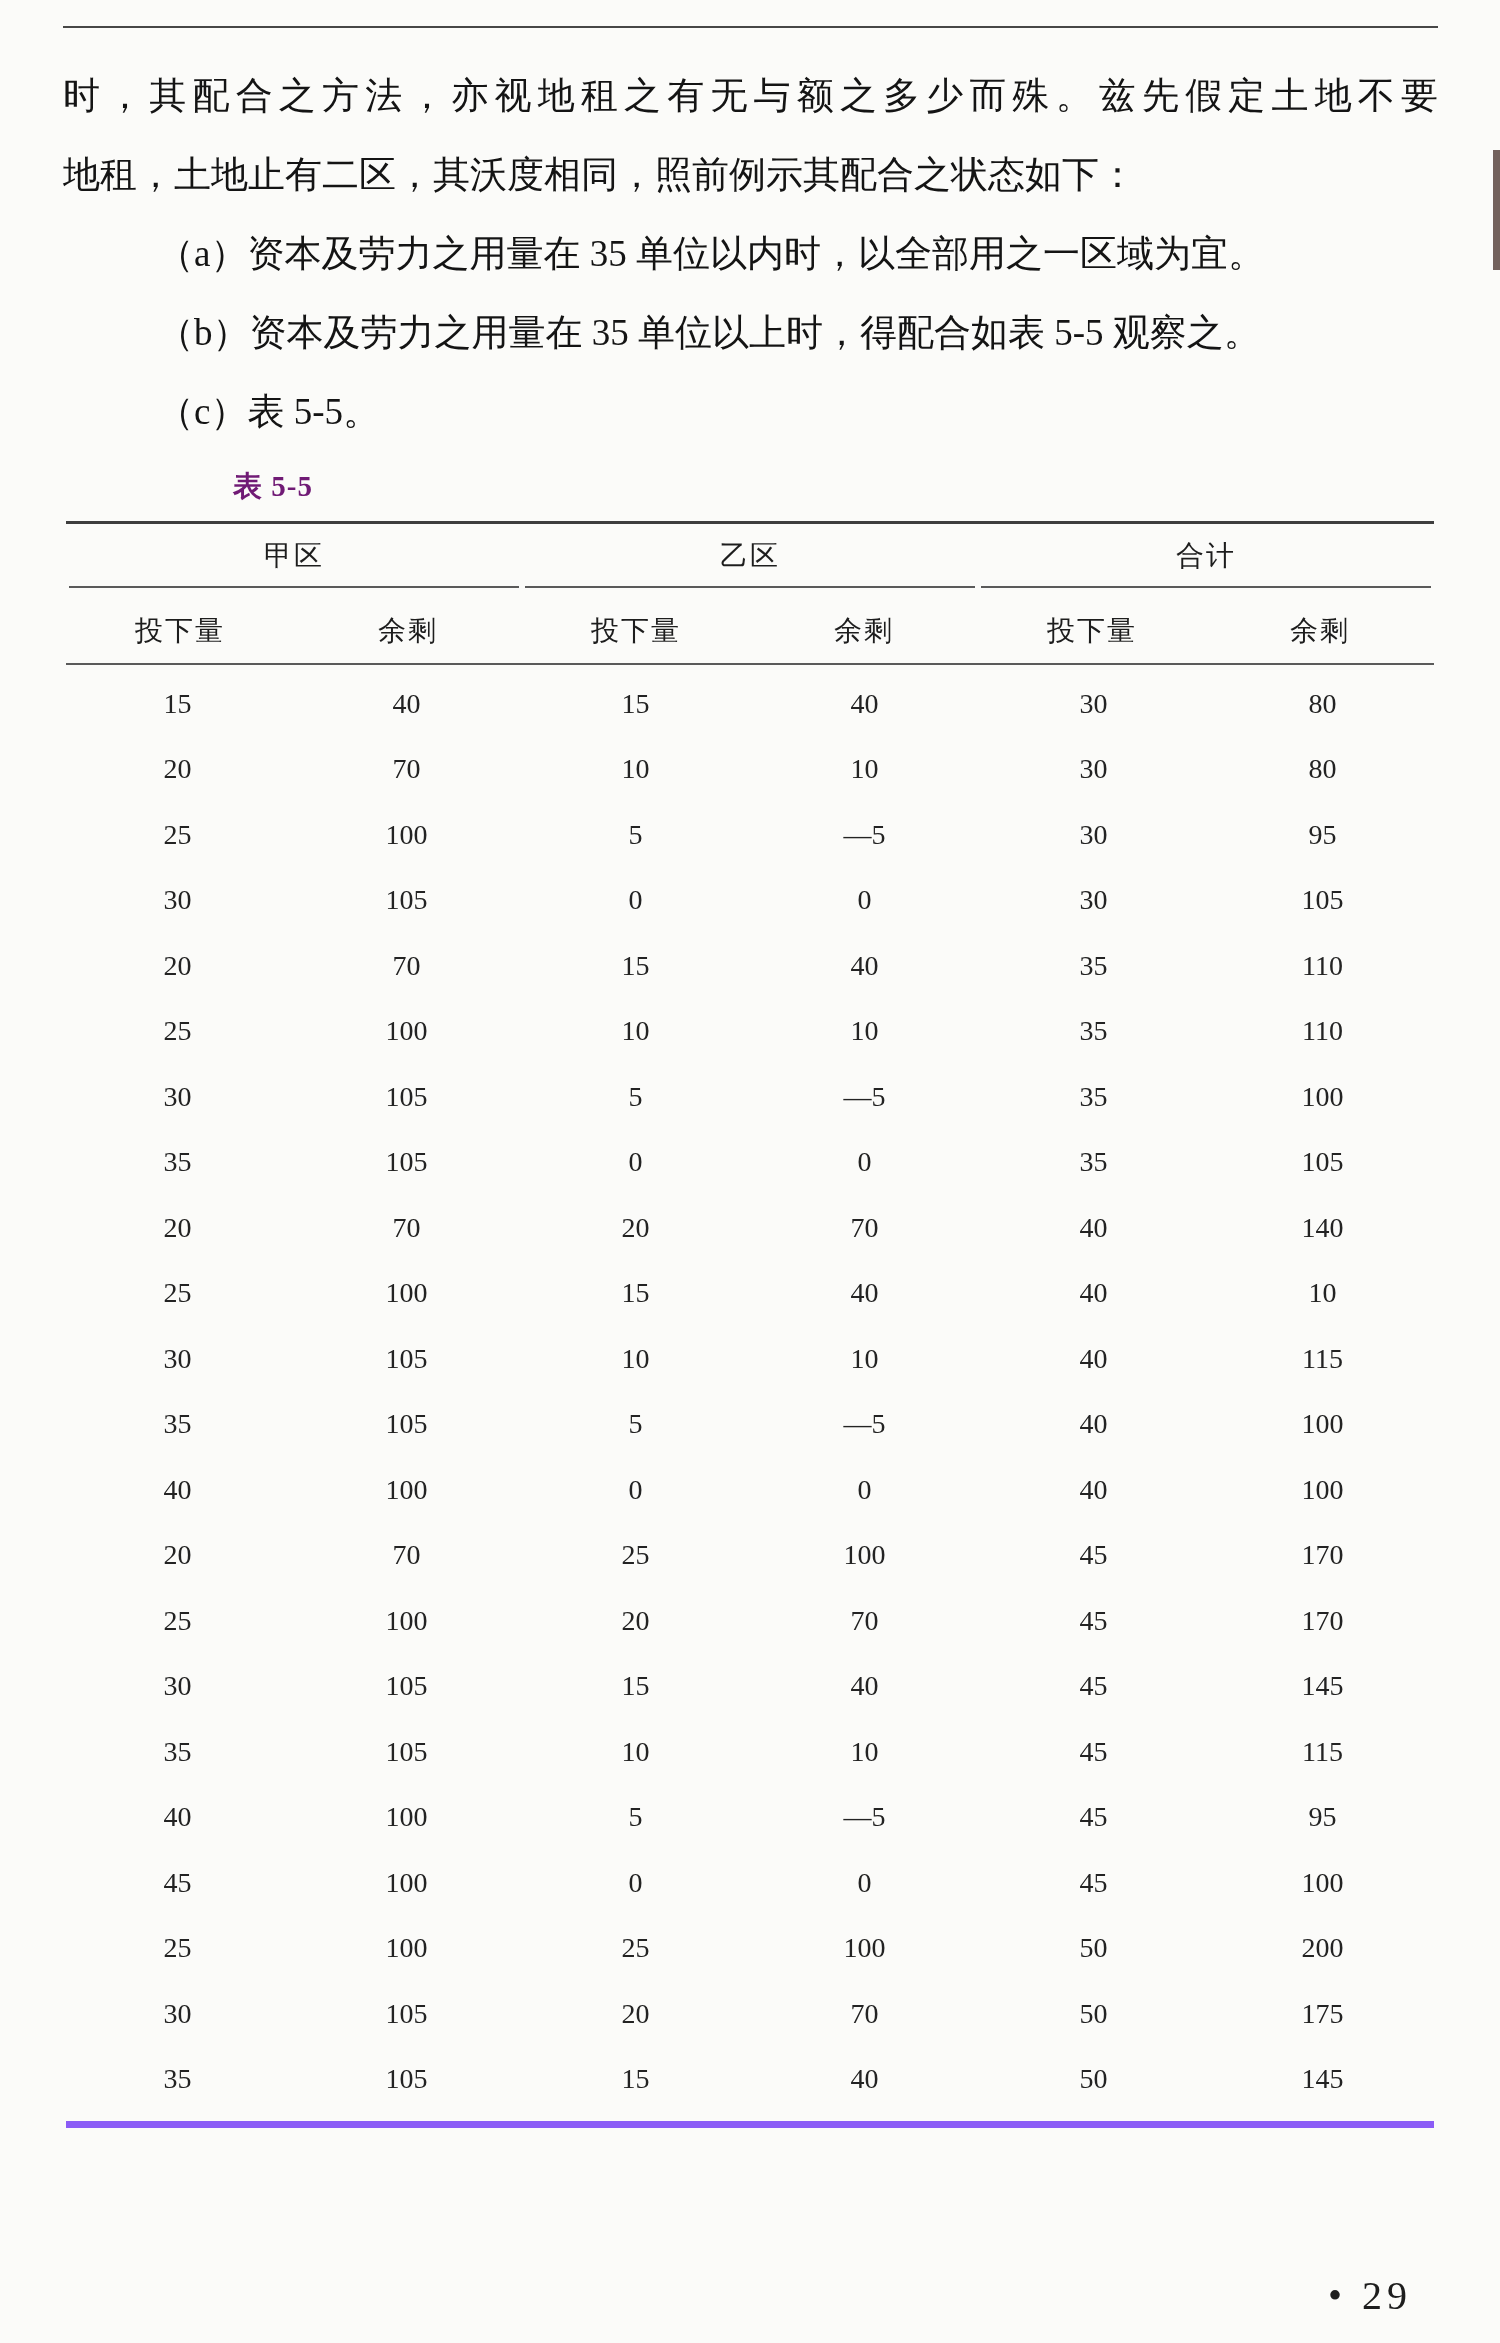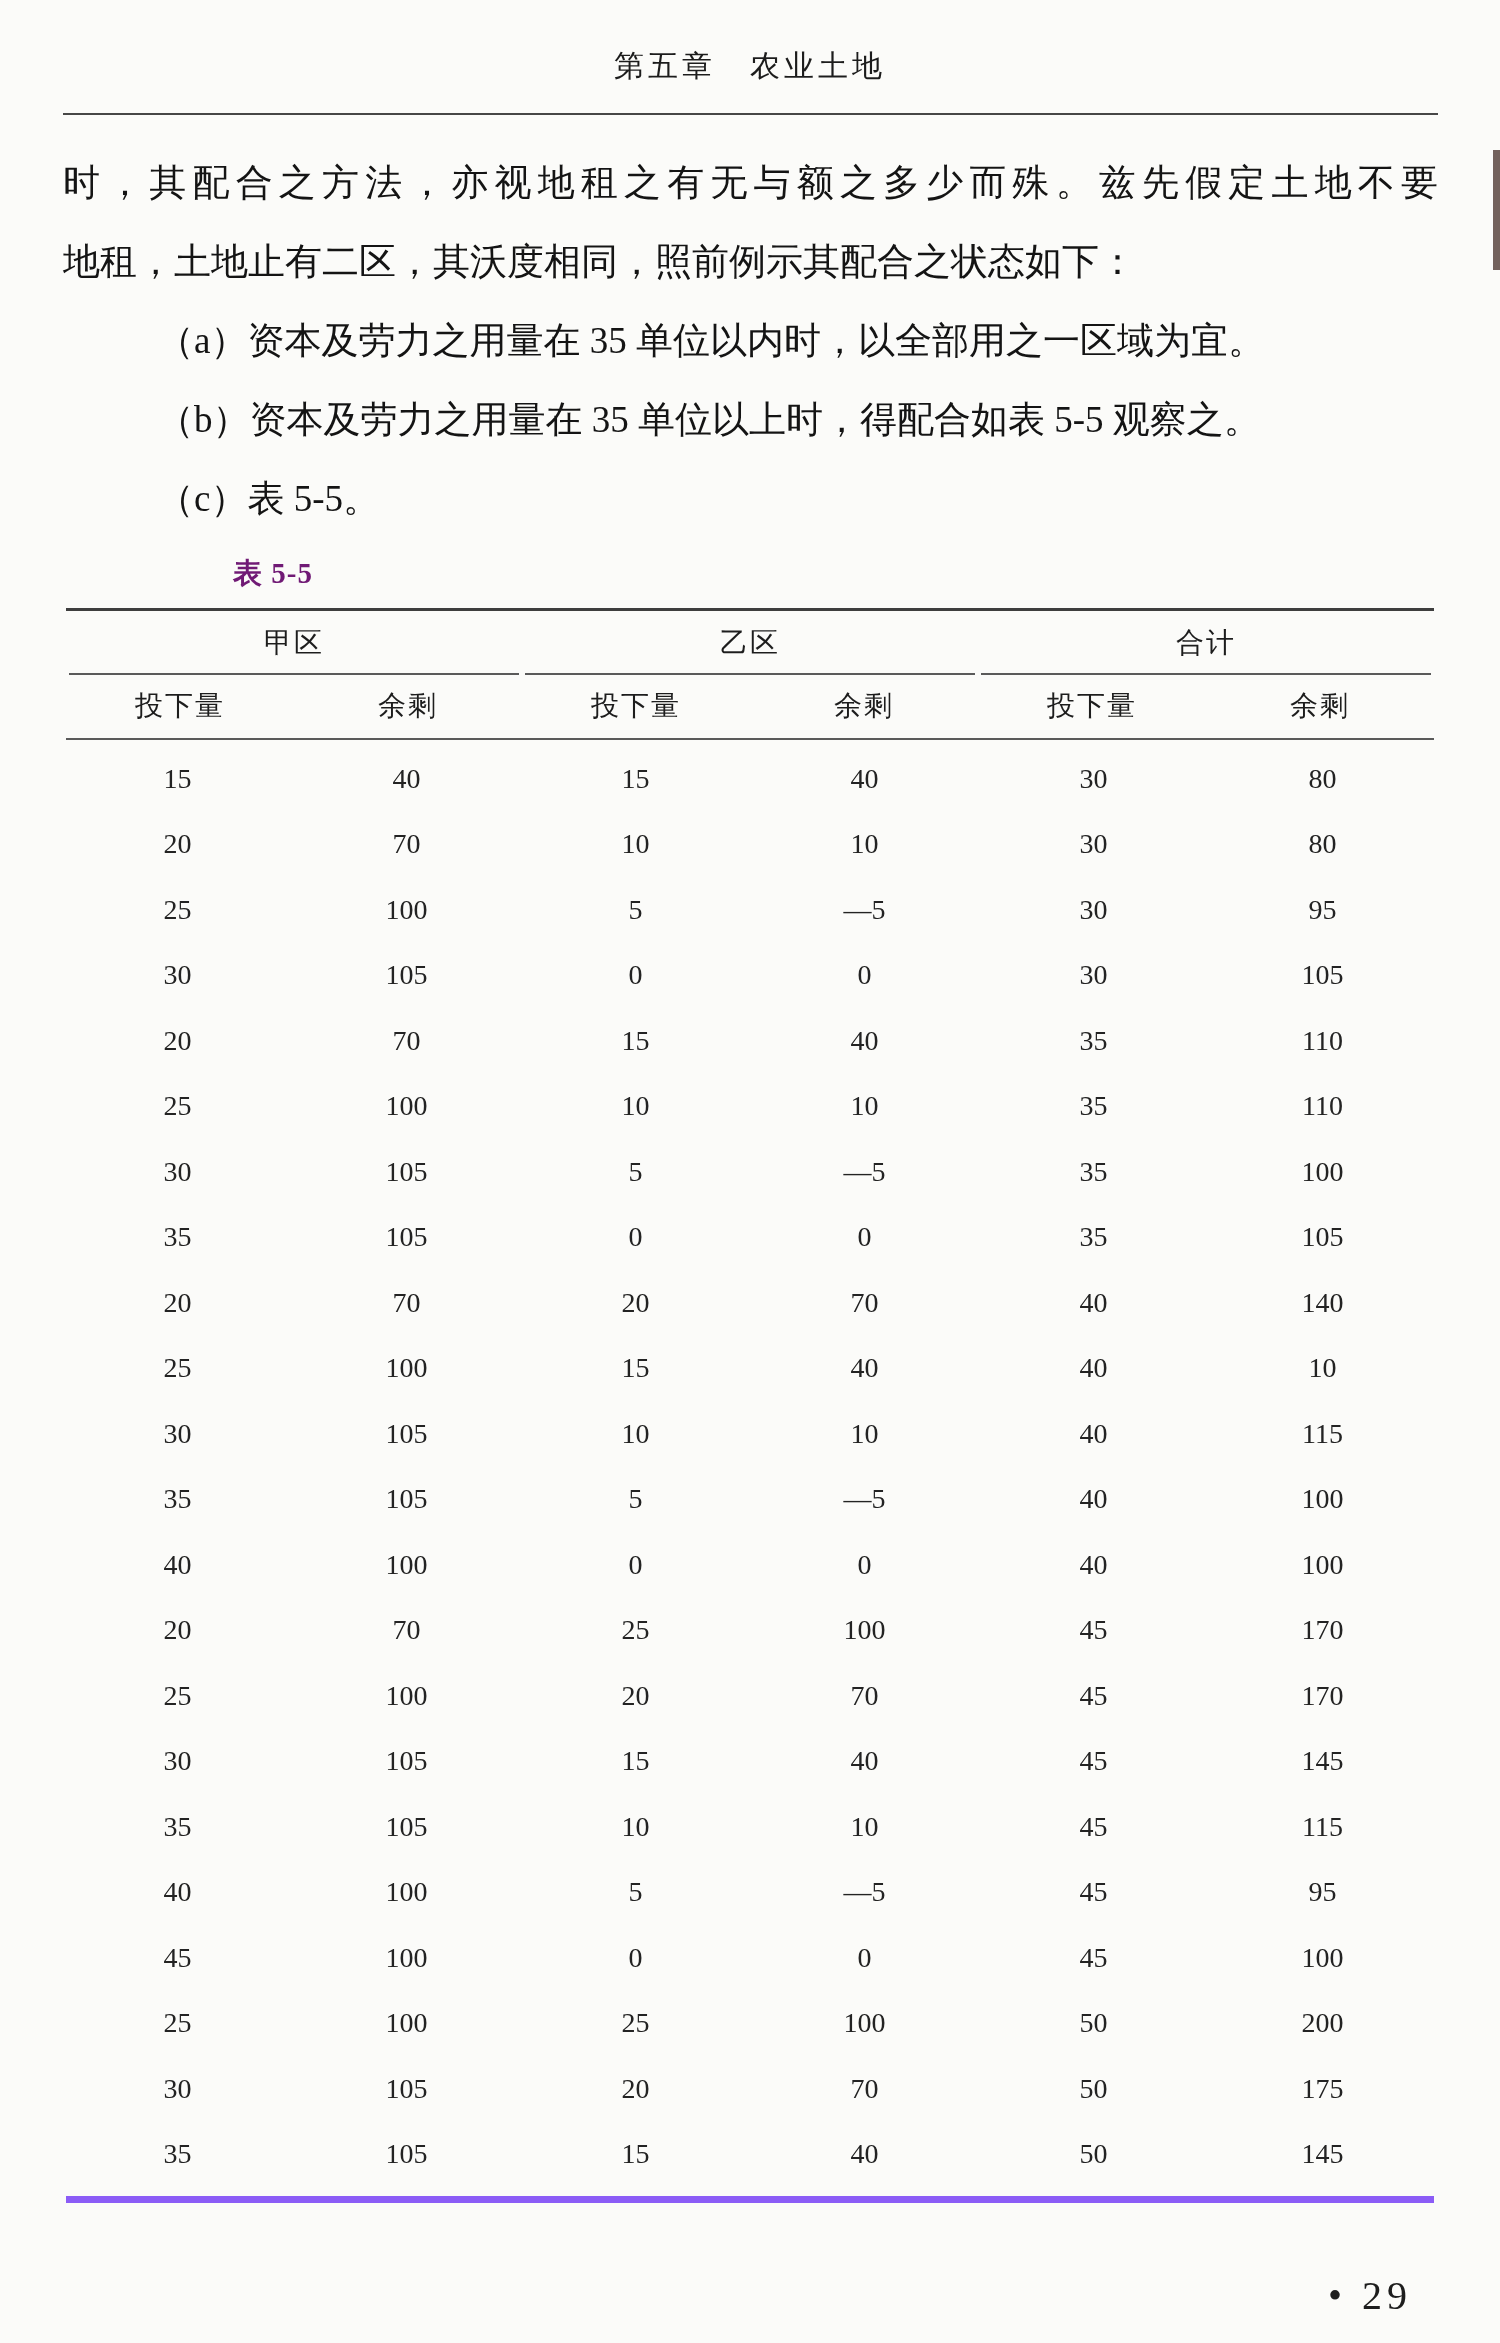--- a/index.html
+++ b/index.html
@@ -52,21 +52,21 @@
     padding: 13px 0 11px;
     text-align: center;
     font-size: 28px;
     letter-spacing: 2px;
     border-bottom: 2px solid #5a5a5a;
     color: #1d1d1d;
   }
   .colhead-row {
     display: grid;
     grid-template-columns: repeat(6, 1fr);
-    padding: 12px 0 13px;
+    padding: 24px 0 13px;
     border-bottom: 2px solid #5a5a5a;
   }
   .colhead {
     text-align: center;
     font-size: 28px;
     letter-spacing: 2px;
     color: #1d1d1d;
   }
   .table-body { padding: 6px 0 9px; }
   .trow {
@@ -97,21 +97,20 @@
     height: 120px;
     background: #5a4742;
     opacity: 0.85;
   }
 </style>
 </head>
 <body>
 
 <div class="page">
 
-  <div class="running-head">第五章　农业土地</div>
   <hr class="head-rule">
 
   <div class="body-block">
     <div class="para-line fill">时，其配合之方法，亦视地租之有无与额之多少而殊。兹先假定土地不要</div>
     <div class="para-line">地租，土地止有二区，其沃度相同，照前例示其配合之状态如下：</div>
     <div class="para-line list-item">（a）资本及劳力之用量在 35 单位以内时，以全部用之一区域为宜。</div>
     <div class="para-line list-item">（b）资本及劳力之用量在 35 单位以上时，得配合如表 5-5 观察之。</div>
     <div class="para-line list-item">（c）表 5-5。</div>
   </div>
 

